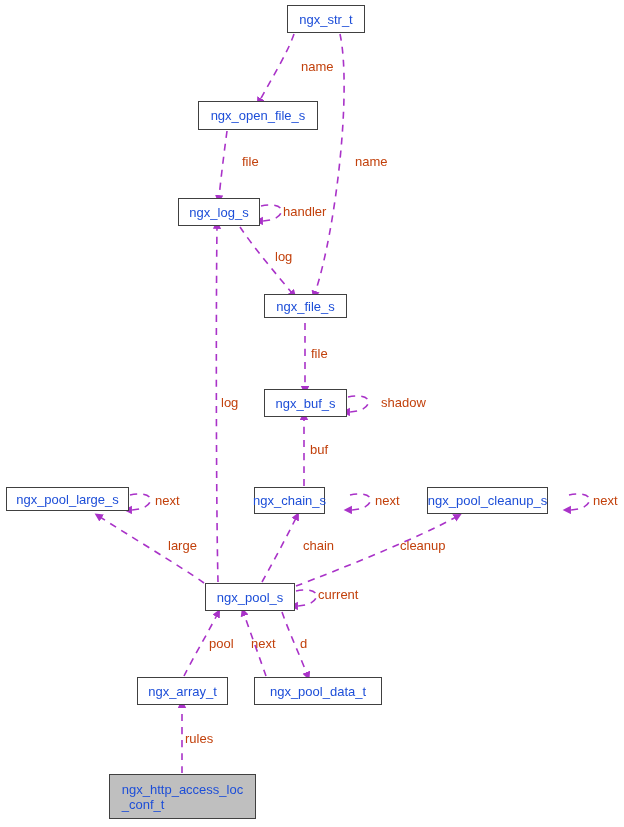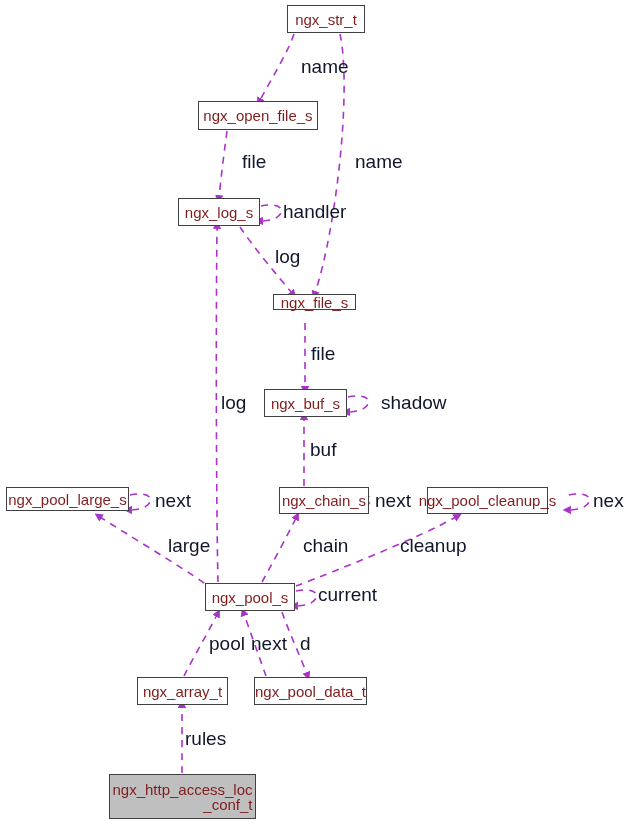--- a/index.html
+++ b/index.html
@@ -13,34 +13,34 @@
   }
   #edges{position:absolute;left:0;top:0;width:624px;height:827px;}
   .node{
     position:absolute;
     box-sizing:border-box;
     border:1px solid #404040;
     background:#ffffff;
     display:flex;
     align-items:center;
     justify-content:center;
-    text-align:right;
-    font-size:15px;
+    text-align:left;
+    font-size:13px;
     line-height:15px;
-    color:#7f1d1d;
+    color:#1d4ed8;
     letter-spacing:0px;
     white-space:pre-line;
     z-index:5;
   }
   .node.filled{background:#bfbfbf;}
   .edge-label{
     position:absolute;
-    font-size:19px;
+    font-size:13px;
     line-height:14px;
-    color:#0f172a;
+    color:#c2410c;
     white-space:nowrap;
     z-index:6;
   }
 </style>
 </head>
 <body>
 
 <div id="diagram">
   <svg id="edges" viewBox="0 0 624 827" xmlns="http://www.w3.org/2000/svg">
     <defs>
@@ -68,28 +68,28 @@
         <path d="M 184,676 C 192,660 206,636 217,615" fill="none" stroke="#a932c8" stroke-width="1.6" stroke-dasharray="7,6" marker-end="url(#arrowhead)"></path>
         <path d="M 266,676 C 260,659 251,634 244,614" fill="none" stroke="#a932c8" stroke-width="1.6" stroke-dasharray="7,6" marker-end="url(#arrowhead)"></path>
         <path d="M 282,612 C 289,632 300,656 307,674" fill="none" stroke="#a932c8" stroke-width="1.6" stroke-dasharray="7,6" marker-end="url(#arrowhead)"></path>
         <path d="M 182,773 C 182,756 182,731 182,706" fill="none" stroke="#a932c8" stroke-width="1.6" stroke-dasharray="7,6" marker-end="url(#arrowhead)"></path>
       </g>
   </svg>
   <div id="node-layer">
       <div class="node" style="left: 287px; top: 5px; width: 78px; height: 28px;"><span>ngx_str_t</span></div>
       <div class="node" style="left: 198px; top: 101px; width: 120px; height: 29px;"><span>ngx_open_file_s</span></div>
       <div class="node" style="left: 178px; top: 198px; width: 82px; height: 28px;"><span>ngx_log_s</span></div>
-      <div class="node" style="left: 264px; top: 294px; width: 83px; height: 16px; margin-left: 9px;"><span>ngx_file_s</span></div>
+      <div class="node" style="left: 264px; top: 294px; width: 83px; height: 24px;"><span>ngx_file_s</span></div>
       <div class="node" style="left: 264px; top: 389px; width: 83px; height: 28px;"><span>ngx_buf_s</span></div>
       <div class="node" style="left: 6px; top: 487px; width: 123px; height: 24px;"><span>ngx_pool_large_s</span></div>
-      <div class="node" style="left: 254px; top: 487px; width: 90px; height: 27px; margin-left: 25px;"><span>ngx_chain_s</span></div>
+      <div class="node" style="left: 254px; top: 487px; width: 71px; height: 27px;"><span>ngx_chain_s</span></div>
       <div class="node" style="left: 427px; top: 487px; width: 121px; height: 27px;"><span>ngx_pool_cleanup_s</span></div>
       <div class="node" style="left: 205px; top: 583px; width: 90px; height: 28px;"><span>ngx_pool_s</span></div>
       <div class="node" style="left: 137px; top: 677px; width: 91px; height: 28px;"><span>ngx_array_t</span></div>
-      <div class="node" style="left: 254px; top: 677px; width: 113px; height: 28px;"><span>ngx_pool_data_t</span></div>
+      <div class="node" style="left: 254px; top: 677px; width: 128px; height: 28px;"><span>ngx_pool_data_t</span></div>
       <div class="node filled" style="left: 109px; top: 774px; width: 147px; height: 45px;"><span>ngx_http_access_loc
 _conf_t</span></div>
     </div>
   <div id="label-layer">
       <div class="edge-label" style="left: 301px; top: 60px;">name</div>
       <div class="edge-label" style="left: 355px; top: 155px;">name</div>
       <div class="edge-label" style="left: 242px; top: 155px;">file</div>
       <div class="edge-label" style="left: 283px; top: 205px;">handler</div>
       <div class="edge-label" style="left: 275px; top: 250px;">log</div>
       <div class="edge-label" style="left: 311px; top: 347px;">file</div>

